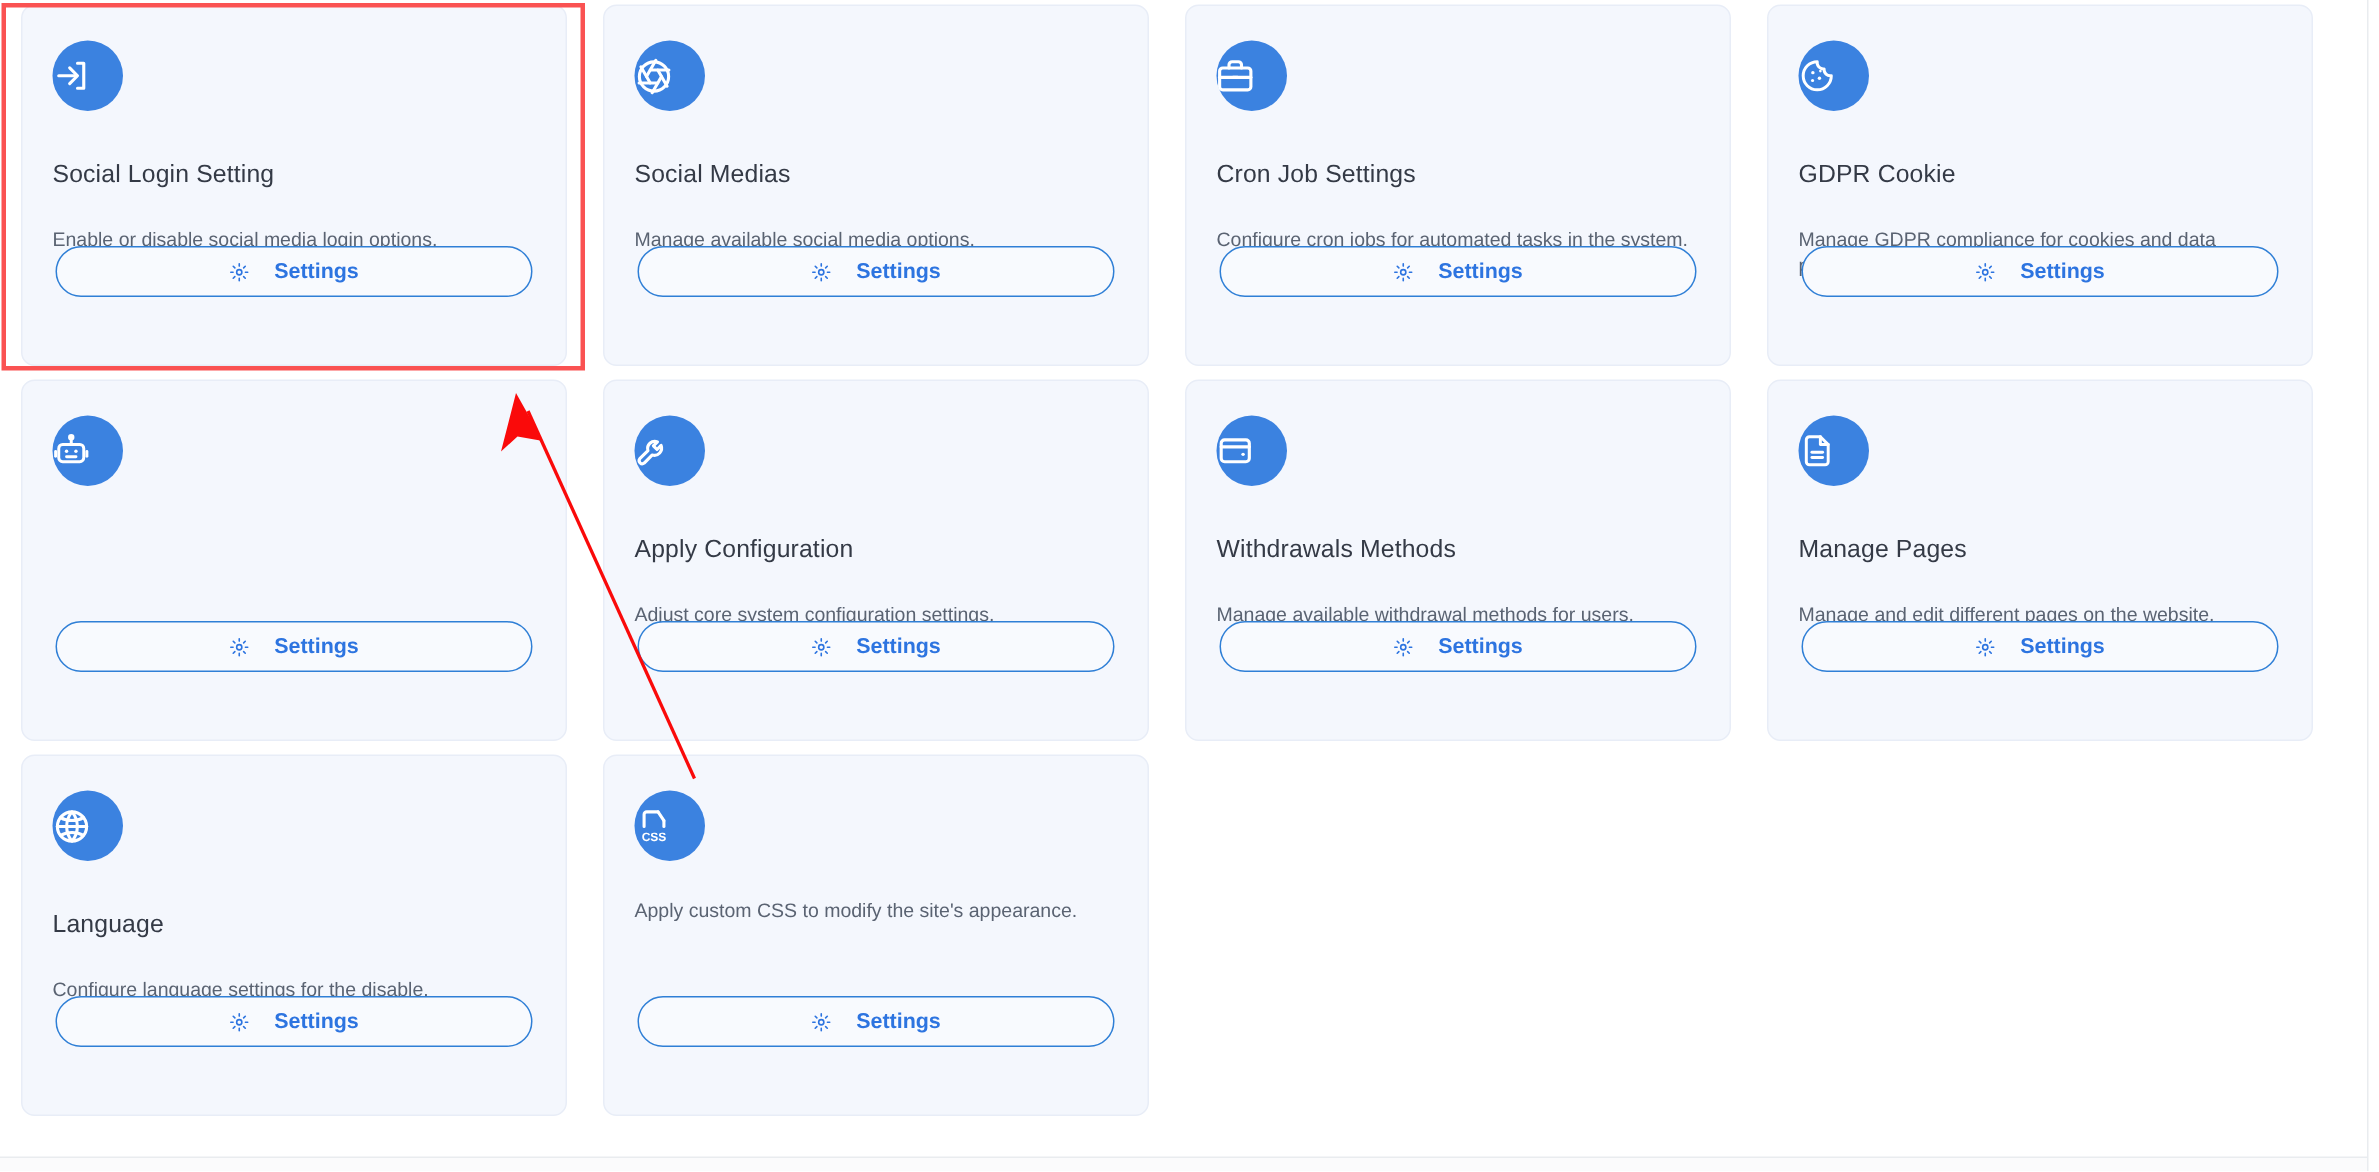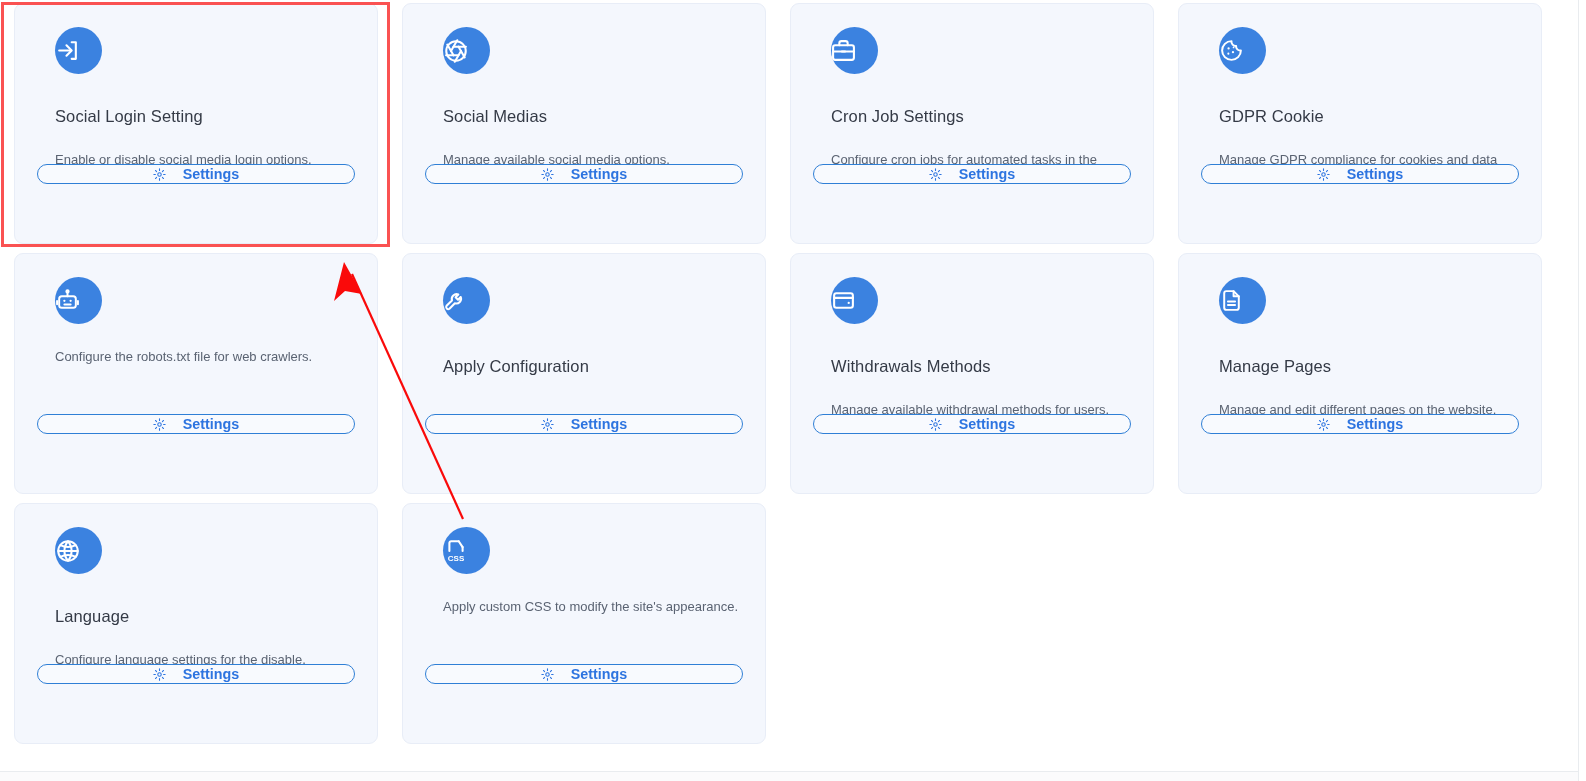--- a/index.html
+++ b/index.html
@@ -61,21 +61,21 @@
     grid-template-columns: repeat(4, 364px);
     column-gap: 24px;
     row-gap: 9px;
   }
 
   .card {
     background: #f4f7fd;
     border: 1px solid #e8edf7;
     border-radius: 9px;
     height: 241px;
-    padding: 23px 22px 0 40px;
+    padding: 23px 22px 0 20px;
     position: relative;
   }
 
   .icon-badge {
     width: 47px;
     height: 47px;
     border-radius: 50%;
     background: #3b82e0;
     display: flex;
     align-items: center;
@@ -97,21 +97,21 @@
     font-size: 13px;
     color: #5a6372;
     line-height: 1.35;
   }
 
   .settings-btn {
     position: absolute;
     left: 22px;
     right: 22px;
     top: 160px;
-    height: 20px;
+    height: 34px;
     border: 1px solid #2f7fd6;
     border-radius: 20px;
     background: #f8fafe;
     color: #2d74e0;
     font-size: 14.3px;
     font-weight: bold;
     font-family: "Liberation Sans", sans-serif;
     display: flex;
     align-items: center;
     justify-content: center;
@@ -237,38 +237,38 @@
       <rect x="4" y="8" width="16" height="11" rx="2.5"></rect>
       <path d="M12 4.2V8"></path>
             <circle cx="12" cy="3.3" r="1.1"></circle>
       <path d="M2 12.5v3"></path>
             <path d="M22 12.5v3"></path>
       <circle cx="9" cy="12.3" r="1.1" fill="#fff" stroke="none"></circle>
       <circle cx="15" cy="12.3" r="1.1" fill="#fff" stroke="none"></circle>
       <path d="M9 15.8h6"></path>
           </svg>
     </div>
-    <div class="card-desc">Configure the robots.txt file for web crawlers.</div>
     <div class="settings-btn">
       <span class="gear">
             <svg width="13" height="13" viewBox="0 0 24 24" fill="none" stroke="#2d74e0" stroke-width="2" stroke-linecap="round" stroke-linejoin="round">
       <circle cx="12" cy="12" r="3.2"></circle>
       <path d="M12 1.6v2.8M12 19.6v2.8M4.6 4.6l2 2M17.4 17.4l2 2M1.6 12h2.8M19.6 12h2.8M4.6 19.4l2-2M17.4 6.6l2-2"></path>
             </svg>
           </span>
       <span>Settings</span>
     </div>
       </div>
       <div class="card">
     <div class="icon-badge">
       <svg width="25" height="25" viewBox="0 0 24 24" fill="none" stroke="#fff" stroke-width="2" stroke-linecap="round" stroke-linejoin="round">
       <path d="M14.7 6.3a4.6 4.6 0 0 0-6.1 5.6L3.4 17.1a2 2 0 0 0 2.8 2.8l5.2-5.2a4.6 4.6 0 0 0 5.6-6.1l-2.6 2.6-2.3-2.3z"></path>
           </svg>
     </div>
     <div class="card-title">Apply Configuration</div>
+    <div class="card-desc">Adjust core system configuration settings.</div>
     <div class="settings-btn">
       <span class="gear">
             <svg width="13" height="13" viewBox="0 0 24 24" fill="none" stroke="#2d74e0" stroke-width="2" stroke-linecap="round" stroke-linejoin="round">
       <circle cx="12" cy="12" r="3.2"></circle>
       <path d="M12 1.6v2.8M12 19.6v2.8M4.6 4.6l2 2M17.4 17.4l2 2M1.6 12h2.8M19.6 12h2.8M4.6 19.4l2-2M17.4 6.6l2-2"></path>
             </svg>
           </span>
       <span>Settings</span>
     </div>
       </div>

